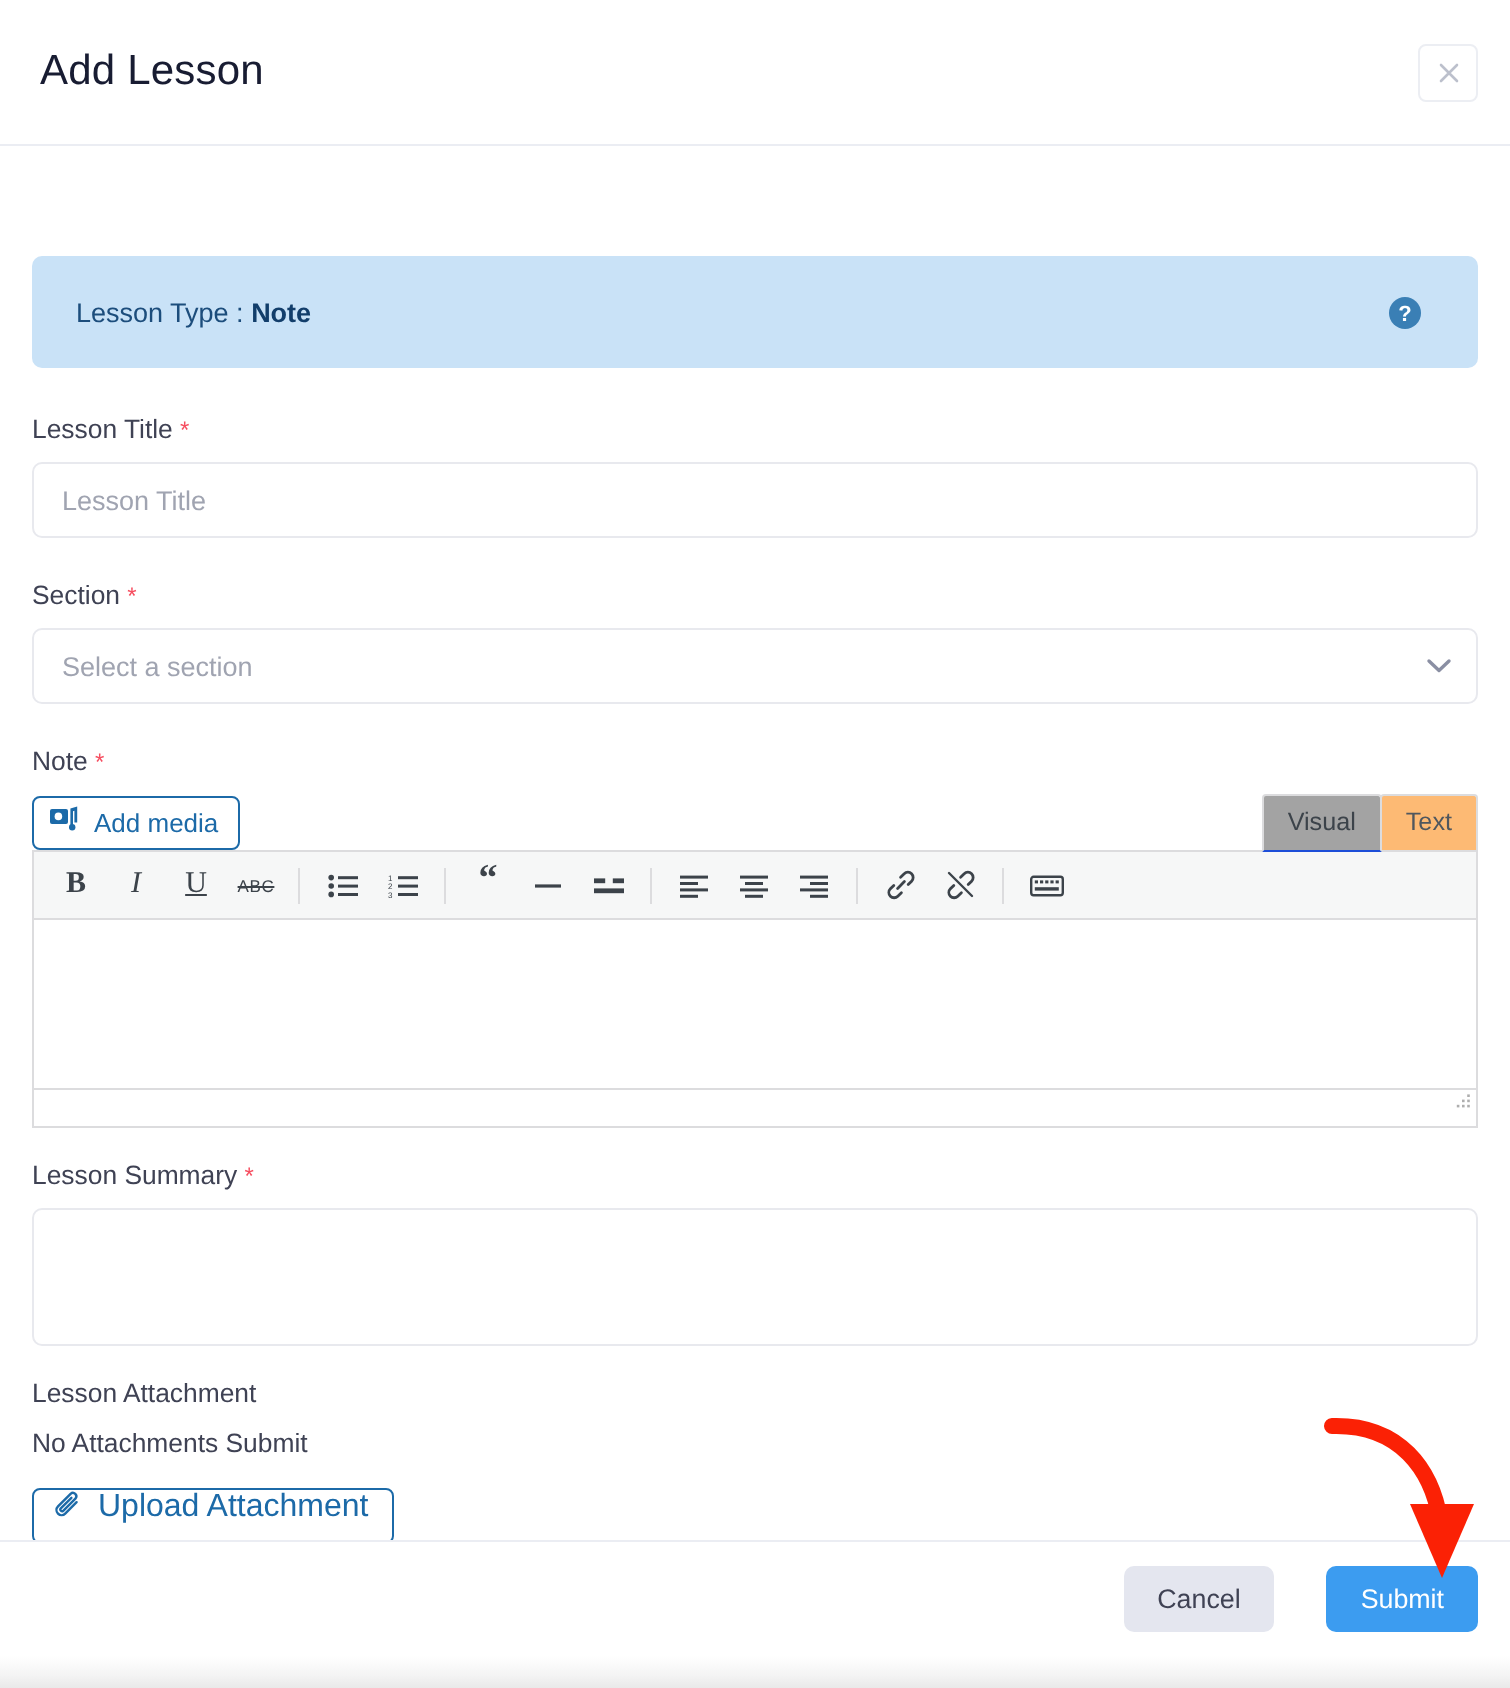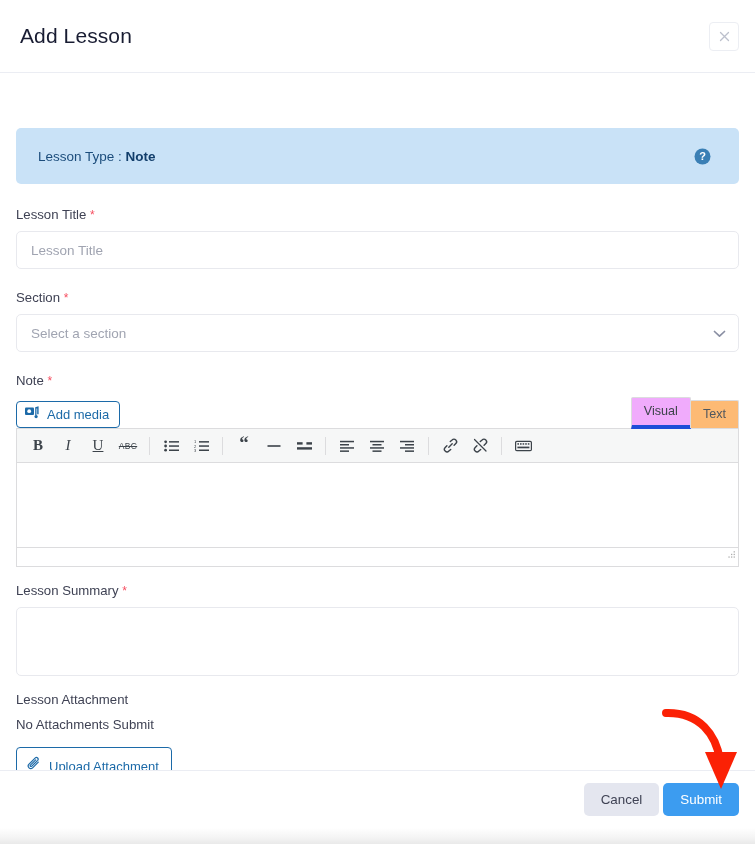--- a/index.html
+++ b/index.html
@@ -148,22 +148,22 @@
     padding: 5px 12px 6px 12px;
     border: 1px solid #dcdcde;
     background: #fdba74;
     border-bottom: none;
     cursor: pointer;
     margin-left: -1px;
     border-radius: 2px 2px 0 0;
     line-height: 16px;
   }
   .ed-tab.active {
-    background: #f0abfc;
-    border-bottom: 4px solid #1d4ed8;
+    background: #a3a3a3;
+    border-bottom: 1px solid #1d4ed8;
     margin-bottom: -1px;
     color: #3c434a;
   }
 
   .editor-box {
     border: 1px solid #dcdcde;
     background: #fff;
     width: 723px;
     box-sizing: border-box;
   }
@@ -218,45 +218,45 @@
     color: #464e5f;
     display: block;
   }
 
   .plain-text {
     font-size: 13.2px;
     color: #3f4254;
   }
   .upload-btn {
     display: inline-flex;
-    align-items: flex-end;
+    align-items: flex-start;
     gap: 8px;
     border: 1px solid #1c6aa8;
     color: #1c6aa8;
     background: #fff;
     border-radius: 4px;
     height: 28px;
     padding: 0 12px 0 10px;
-    font-size: 13px;
+    font-size: 16px;
     cursor: pointer;
     box-sizing: border-box;
     font-family: "Liberation Sans", sans-serif;
   }
 
   
   .modal-footer {
     position: absolute;
     left: 0; right: 0;
     top: 770px;
     height: 58px;
     border-top: 1px solid #ebedf3;
     display: flex;
     align-items: center;
     justify-content: flex-end;
-    gap: 4px;
+    gap: 26px;
     padding-right: 16px;
     box-sizing: border-box;
     background: #fff;
   }
   .btn {
     border: none;
     border-radius: 5px;
     height: 33px;
     padding: 0 17px;
     font-size: 13.4px;

